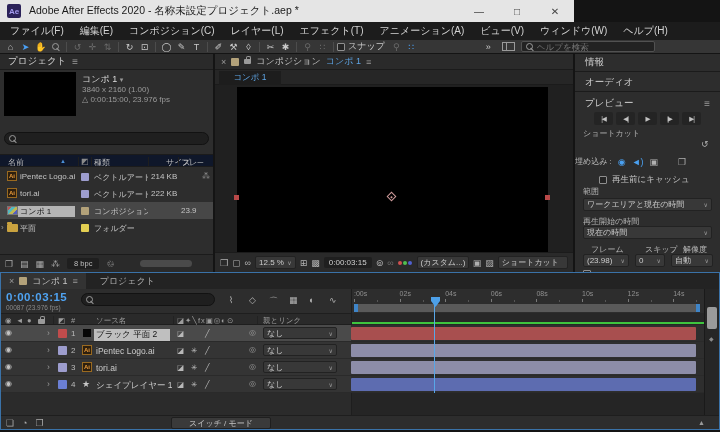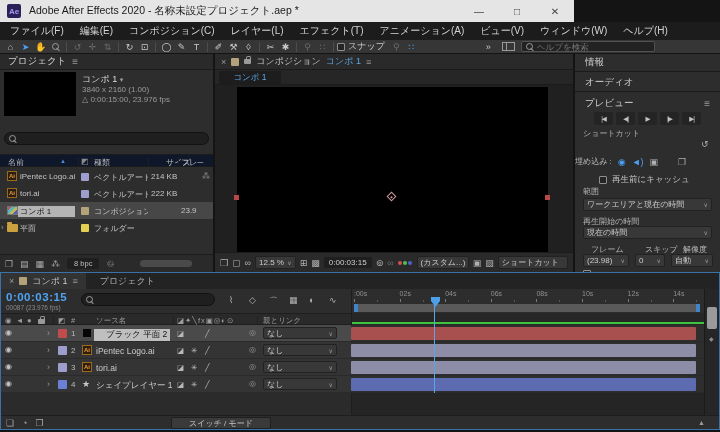--- a/index.html
+++ b/index.html
@@ -112,21 +112,21 @@
   .tl-rows{left:0;top:52px;width:703px}
   .tl-row{position:relative;height:17px;background:#343434;border-bottom:1px solid #2a2a2a;font-size:8.5px}
   .tl-row.selected .rowcols{background:#4a4a4a}
   .rowcols{position:absolute;left:0;top:0;width:350px;height:16px}
   .t-eye{position:absolute;left:4px;top:3px;font-size:8px;color:#c2c2c2}
   .t-exp{position:absolute;left:46px;top:3px;color:#9a9a9a}
   .t-chip{position:absolute;left:57px;top:4px;width:9px;height:9px;border-radius:1px}
   .t-num{position:absolute;left:70px;top:3.5px;color:#bbb;font-size:8px}
   .t-ico{position:absolute;left:81px;top:3px}
   .t-name{position:absolute;left:95px;top:3.5px;width:76px;white-space:nowrap;overflow:hidden;color:#cccccc}
-  .tl-row.selected .t-name{background:#bfbfbf;color:#141414;padding:0 12px;left:93px}
+  .tl-row.selected .t-name{background:#bfbfbf;color:#141414;padding:0 2px;left:93px}
   .t-swq{position:absolute;left:176px;top:3.5px;font-size:7.5px;color:#b8b8b8}
   .t-swc{position:absolute;left:190px;top:3.5px;font-size:7.5px;color:#b8b8b8}
   .t-sws{position:absolute;left:204px;top:3.5px;font-size:7.5px;color:#b8b8b8}
   .t-spiral{position:absolute;left:248px;top:3px;font-size:8px;color:#9a9a9a}
   .t-parent{position:absolute;left:262px;top:2px;width:74px;height:12px}
   .t-barzone{position:absolute;left:350px;top:0;width:353px;height:16px;background:#2e2e2e}
   .bar{position:absolute;left:0;right:8px;top:1.5px;bottom:1.5px;border-radius:1px}
   .tl-row.selected .bar{background-image:repeating-linear-gradient(45deg,rgba(255,255,255,.22) 0 1px,transparent 1px 3px)}
   .tl-ruler{left:350px;top:16px;width:353px;height:24px;background:#2d2d2d;border-left:1px solid #1e1e1e}
   .tick{position:absolute;top:0;height:14px}

